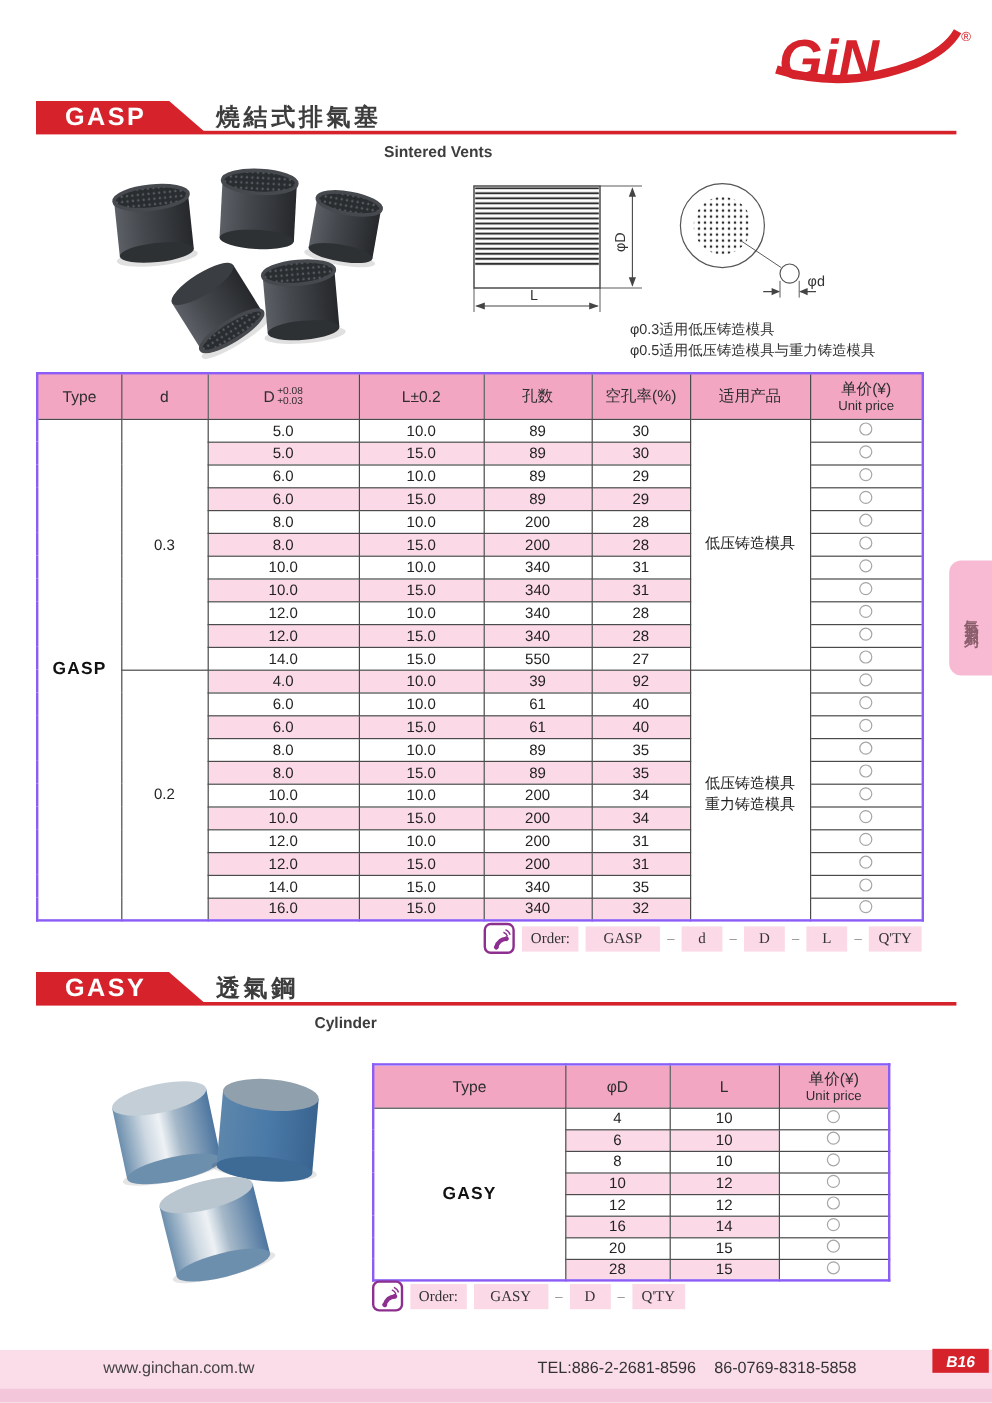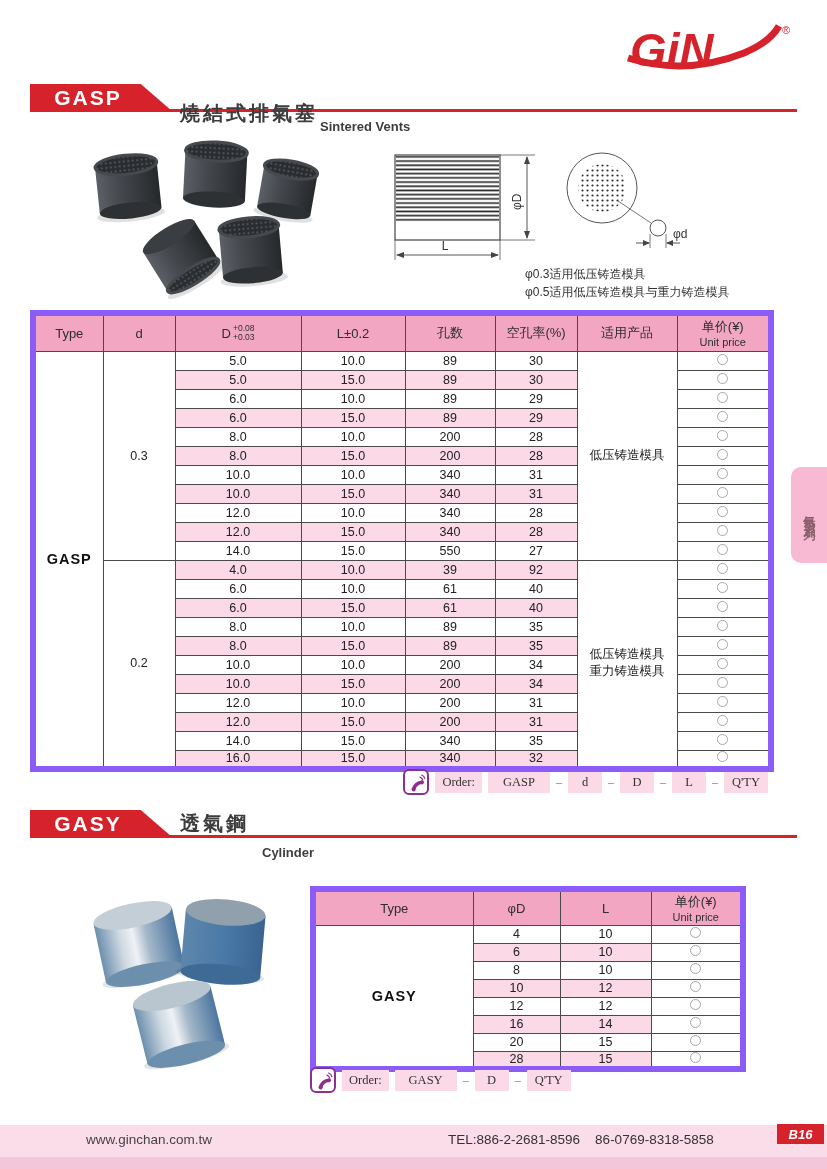--- a/index.html
+++ b/index.html
@@ -1,36 +1,36 @@
 <!DOCTYPE html>
 <html><head>
 <meta charset="utf-8">
 <style>
   html,body{margin:0;padding:0;}
   body{
     width:827px;height:1169px;position:relative;background:#fff;overflow:hidden;
     font-family:"Liberation Sans","DejaVu Sans",sans-serif;color:#333;
   }
   
-  .logo{position:absolute;left:624px;top:20px;width:185px;height:62px;}
+  .logo{position:absolute;left:643px;top:20px;width:185px;height:62px;}
   
   .sec-badge{
     position:absolute;left:30px;width:142px;height:27px;background:#d5222b;
     clip-path:polygon(0 0,78% 0,100% 100%,0 100%);
     color:#fff;font-weight:bold;font-size:21px;letter-spacing:2px;
     display:flex;align-items:center;justify-content:center;padding-right:26px;box-sizing:border-box;
   }
   .sec-line{position:absolute;left:30px;width:767px;height:3px;background:#d5222b;}
   .sec-title-zh{position:absolute;font-size:20px;font-weight:bold;color:#3d3d3d;letter-spacing:3px;}
   .sec-title-en{position:absolute;font-size:13px;font-weight:bold;color:#3d3d3d;margin-top:28px;}
   
   .notes{position:absolute;left:525px;top:265px;font-size:12px;line-height:18px;color:#333;}
   
   table.spec{border-collapse:collapse;table-layout:fixed;position:absolute;background:#fff;
-    border:6px solid #8b5cf6;font-size:12.5px;color:#222;}
+    border:2px solid #8b5cf6;font-size:12.5px;color:#222;}
   table.spec th,table.spec td{border:1px solid #4a4a4a;text-align:center;padding:0;overflow:hidden;}
   table.spec thead th{background:#f2a6c2;font-weight:normal;font-size:13px;color:#2e2e2e;}
   #gasp-table thead tr{height:38px;}
   #gasp-table tbody tr{height:19px;}
   #gasy-table thead tr{height:36px;}
   #gasy-table tbody tr{height:18px;}
   table.spec tbody td{background:#fff;}
   table.spec tbody tr.alt td.data{background:#fbd9e7;}
   td.type-cell{font-weight:bold;font-size:14.5px;letter-spacing:1px;color:#111;}
   td.app-cell{font-size:12.5px;line-height:17px;}
@@ -67,21 +67,21 @@
     <path d="M4 38 Q62 56 120 33 Q146 22 155 6" stroke="#d5222b" stroke-width="7" fill="none"></path>
     <text x="6" y="46" font-size="47" font-weight="bold" font-style="italic" fill="#d5222b">GiN</text>
     <text x="158" y="14" font-size="11" fill="#d5222b">®</text>
   </svg>
 </div>
 
 <div class="sec-line" style="top:109px"></div>
 <div class="sec-badge" style="top:84px">
   <span>GASP</span>
 </div>
-<div class="sec-title-zh" style="left:180px;top:100px">燒結式排氣塞</div>
+<div class="sec-title-zh" style="left:180px;top:84px">燒結式排氣塞</div>
 <div class="sec-title-en" style="left:320px;top:91px">Sintered Vents</div>
 
 <div style="position:absolute;left:60px;top:132px">
   <svg width="300" height="168" viewBox="0 0 300 168">
     <defs>
       <linearGradient id="gaspBody" x1="0" y1="0" x2="1" y2="0">
         <stop offset="0" stop-color="#5c6066"></stop>
           <stop offset="0.35" stop-color="#45494e"></stop>
           <stop offset="1" stop-color="#26282b"></stop>
       </linearGradient>

